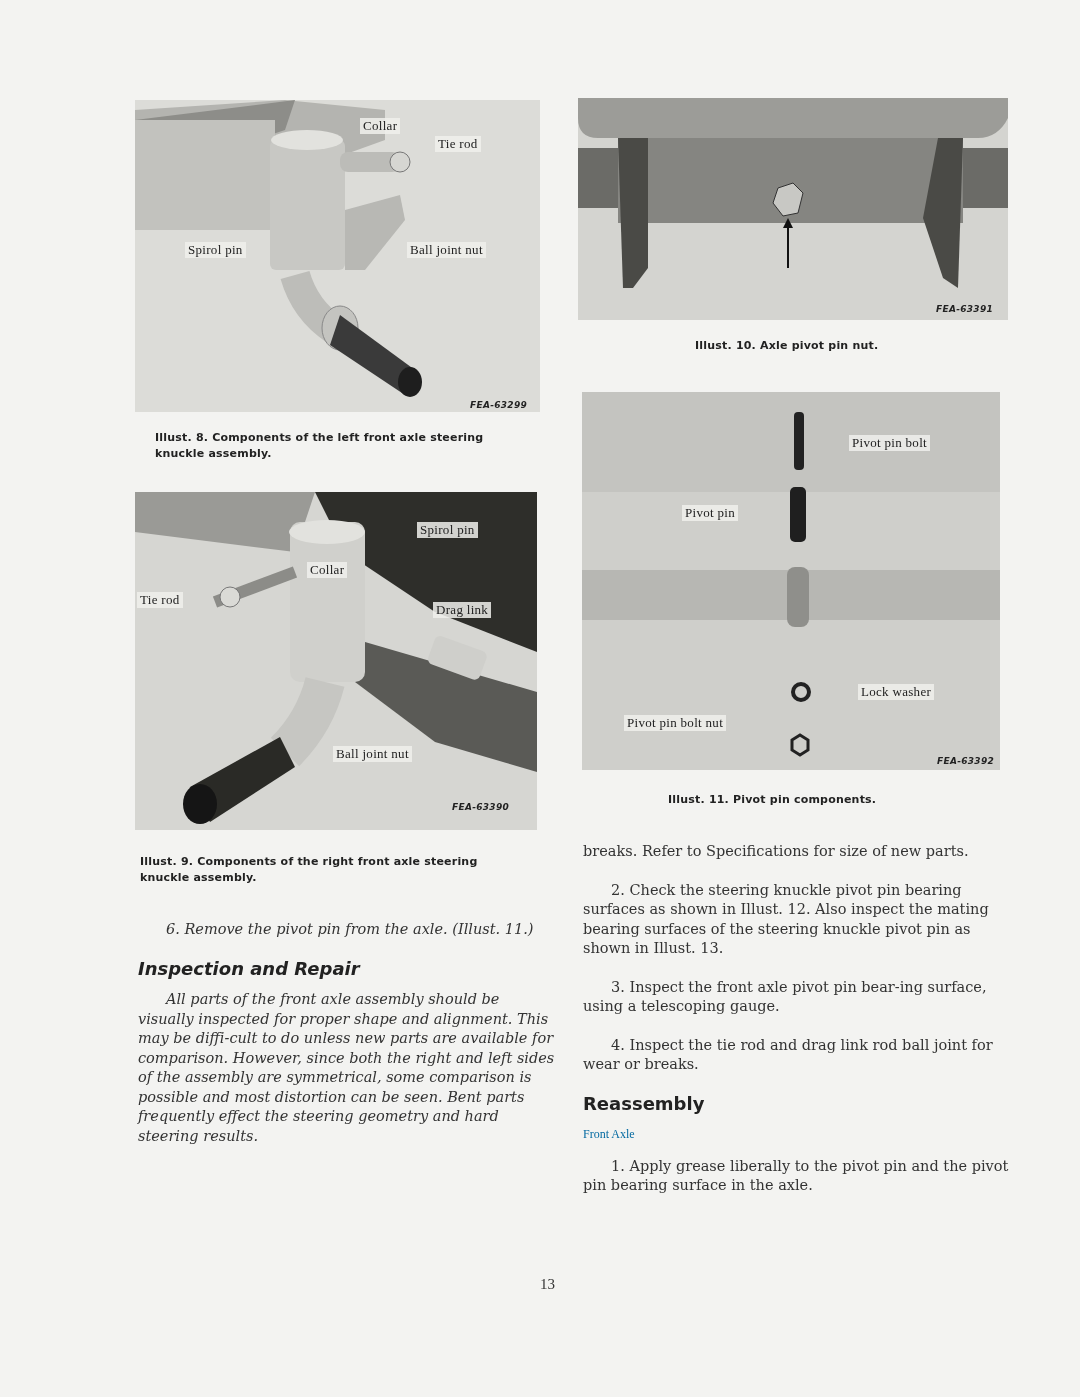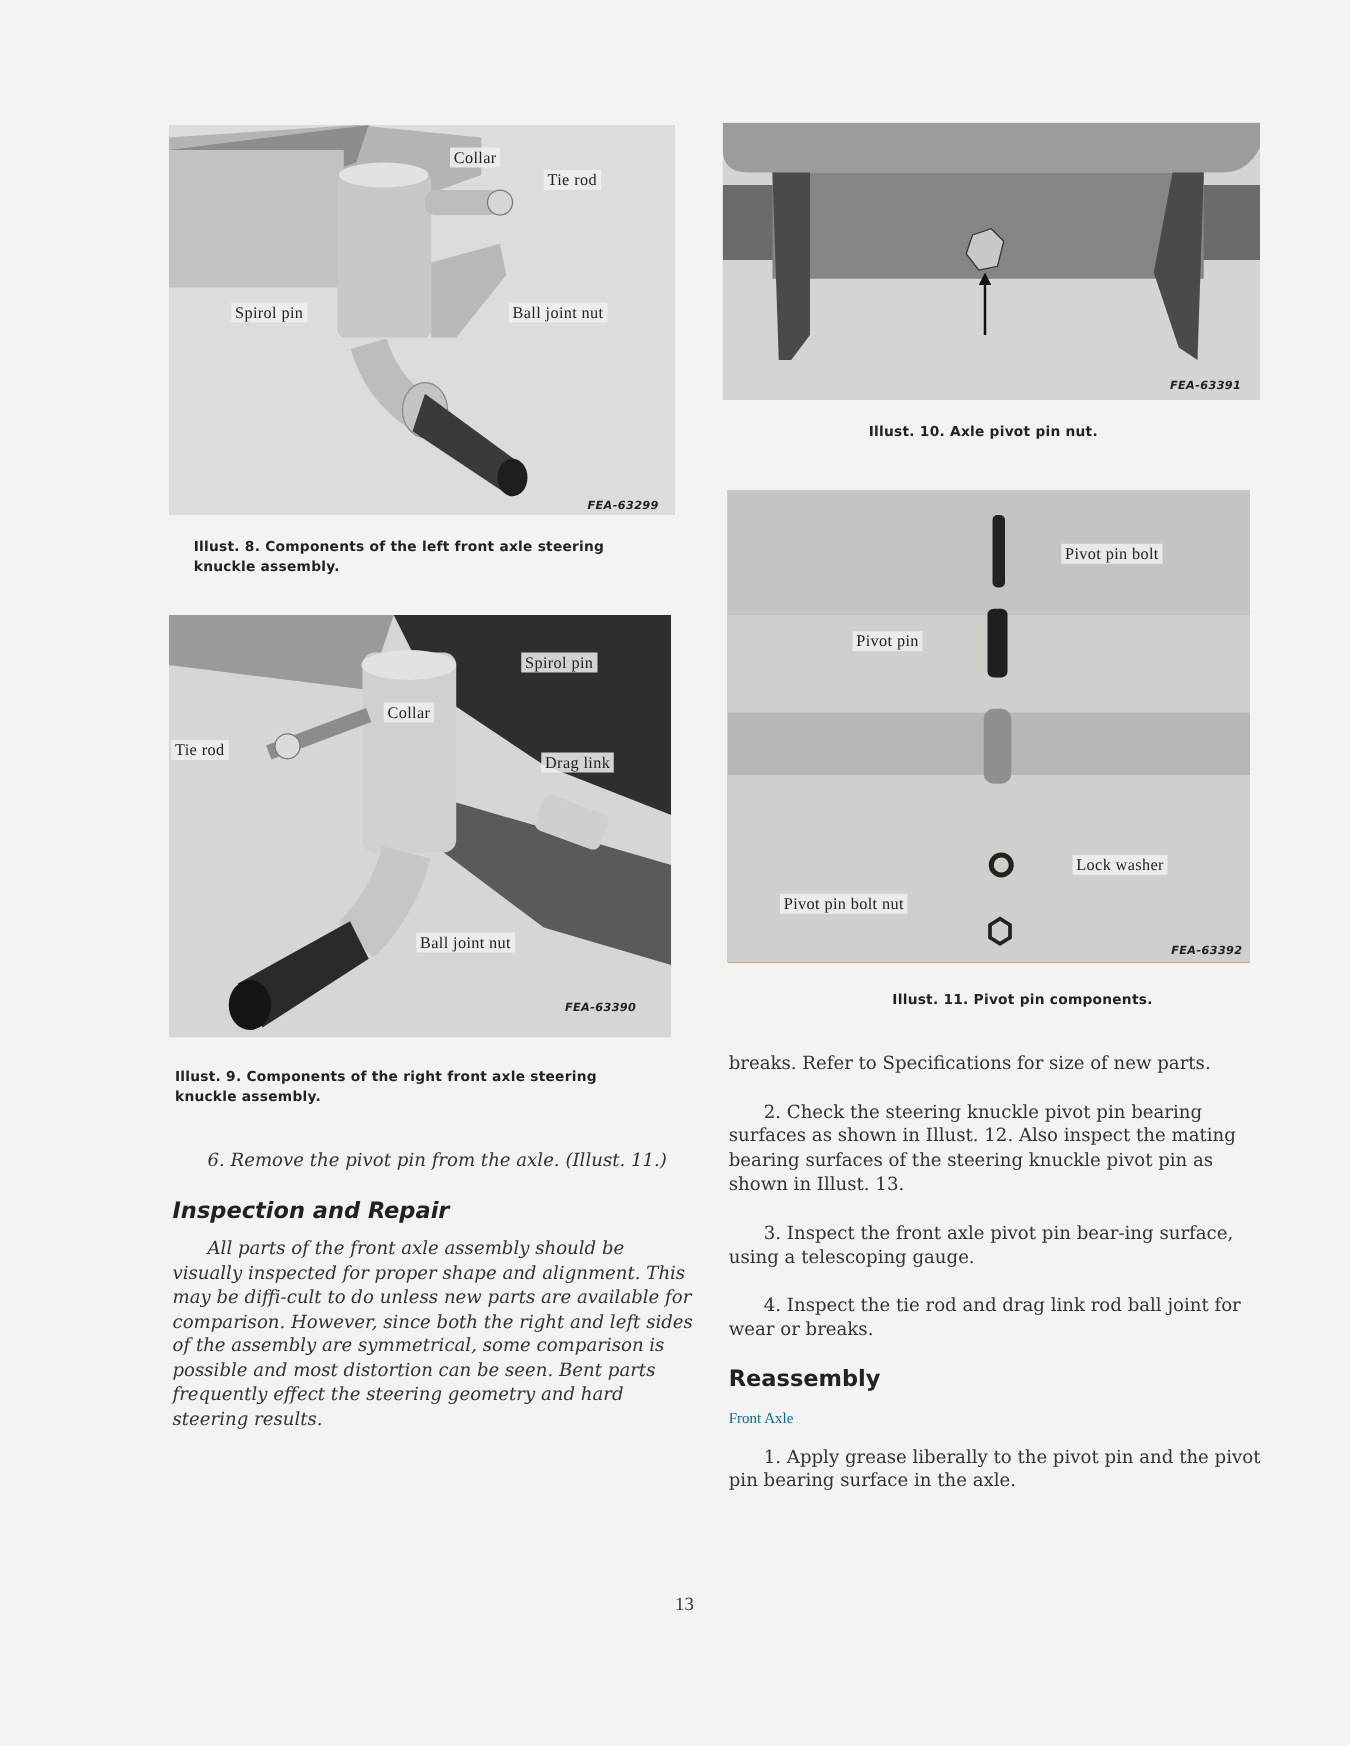--- a/index.html
+++ b/index.html
@@ -109,39 +109,39 @@
       <span class="callout" style="left:172px;top:70px;">Collar</span>
       <span class="callout" style="left:2px;top:100px;">Tie rod</span>
       <span class="callout" style="left:298px;top:110px;">Drag link</span>
       <span class="callout" style="left:198px;top:254px;">Ball joint nut</span>
       <span class="fig-code" style="left:317px;top:310px;">FEA-63390</span>
     </div>
   </div>
   <div class="caption" style="left:140px;top:854px;width:380px;">Illust. 9. Components of the right front axle steering knuckle assembly.</div>
 
   <div class="figure" style="left:582px;top:392px;width:418px;height:378px;">
-    <div class="photo" style="left:0;top:0;width:418px;height:418px;background:#c2410c;text-decoration:underline;">
+    <div class="photo" style="left:0;top:0;width:418px;height:418px;background:#bef264;text-decoration:underline;">
       <svg width="418" height="378">
         <rect x="0" y="0" width="418" height="378" fill="#cfcfcb"></rect>
         <rect x="0" y="0" width="418" height="100" fill="#bdbdb9" opacity="0.6"></rect>
         <rect x="212" y="20" width="10" height="58" rx="4" fill="#222"></rect>
         <rect x="208" y="95" width="16" height="55" rx="5" fill="#1f1f1f"></rect>
         <rect x="0" y="178" width="418" height="50" fill="#b7b7b3"></rect>
         <rect x="205" y="175" width="22" height="60" rx="8" fill="#8f8f8b"></rect>
         <circle cx="219" cy="300" r="8" fill="none" stroke="#222" stroke-width="4"></circle>
         <polygon points="210,348 218,343 226,348 226,358 218,363 210,358" fill="#cfcfcb" stroke="#222" stroke-width="3"></polygon>
       </svg>
       <span class="callout" style="left:267px;top:43px;">Pivot pin bolt</span>
       <span class="callout" style="left:100px;top:113px;text-align:center;">Pivot pin</span>
       <span class="callout" style="left:276px;top:292px;">Lock washer</span>
       <span class="callout" style="left:42px;top:323px;">Pivot pin bolt nut</span>
       <span class="fig-code" style="left:355px;top:364px;">FEA-63392</span>
     </div>
   </div>
-  <div class="caption" style="left:668px;top:792px;width:300px;text-align:center;">Illust. 11. Pivot pin components.</div>
+  <div class="caption" style="left:668px;top:792px;width:300px;">Illust. 11. Pivot pin components.</div>
 
   <div class="text-col" style="left:138px;top:920px;width:420px;font-style:italic;">
     <p class="indent">6. Remove the pivot pin from the axle. (Illust. 11.)</p>
     <div class="heading">Inspection and Repair</div>
     <p class="indent">All parts of the front axle assembly should be visually inspected for proper shape and alignment. This may be diffi-cult to do unless new parts are available for comparison. However, since both the right and left sides of the assembly are symmetrical, some comparison is possible and most distortion can be seen. Bent parts frequently effect the steering geometry and hard steering results.</p>
   </div>
 
   <div class="text-col" style="left:583px;top:842px;width:430px;">
     <p>breaks. Refer to Specifications for size of new parts.</p>
     <p class="indent">2. Check the steering knuckle pivot pin bearing surfaces as shown in Illust. 12. Also inspect the mating bearing surfaces of the steering knuckle pivot pin as shown in Illust. 13.</p>

